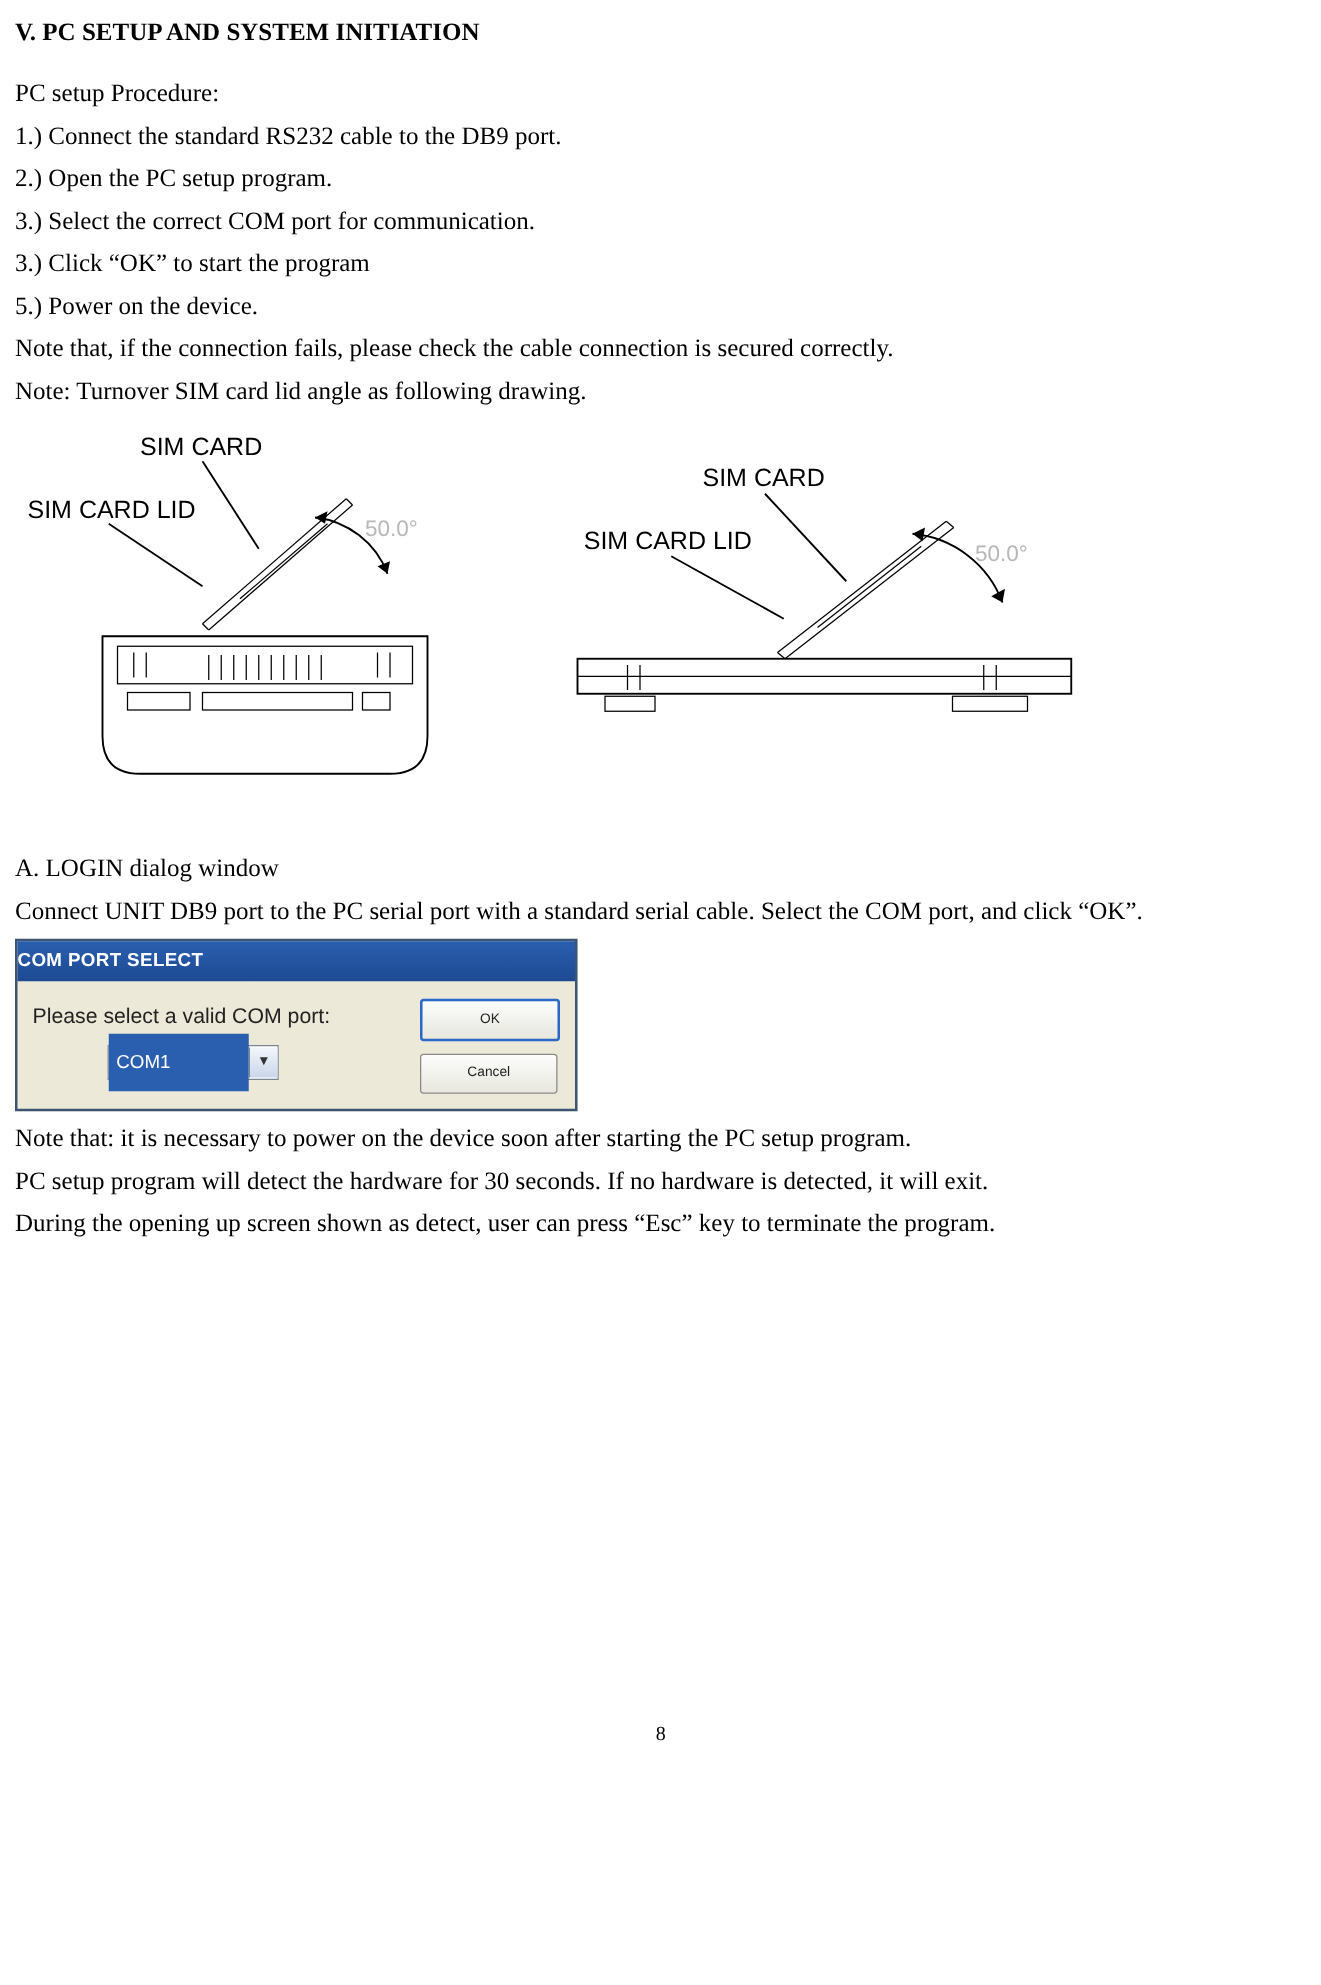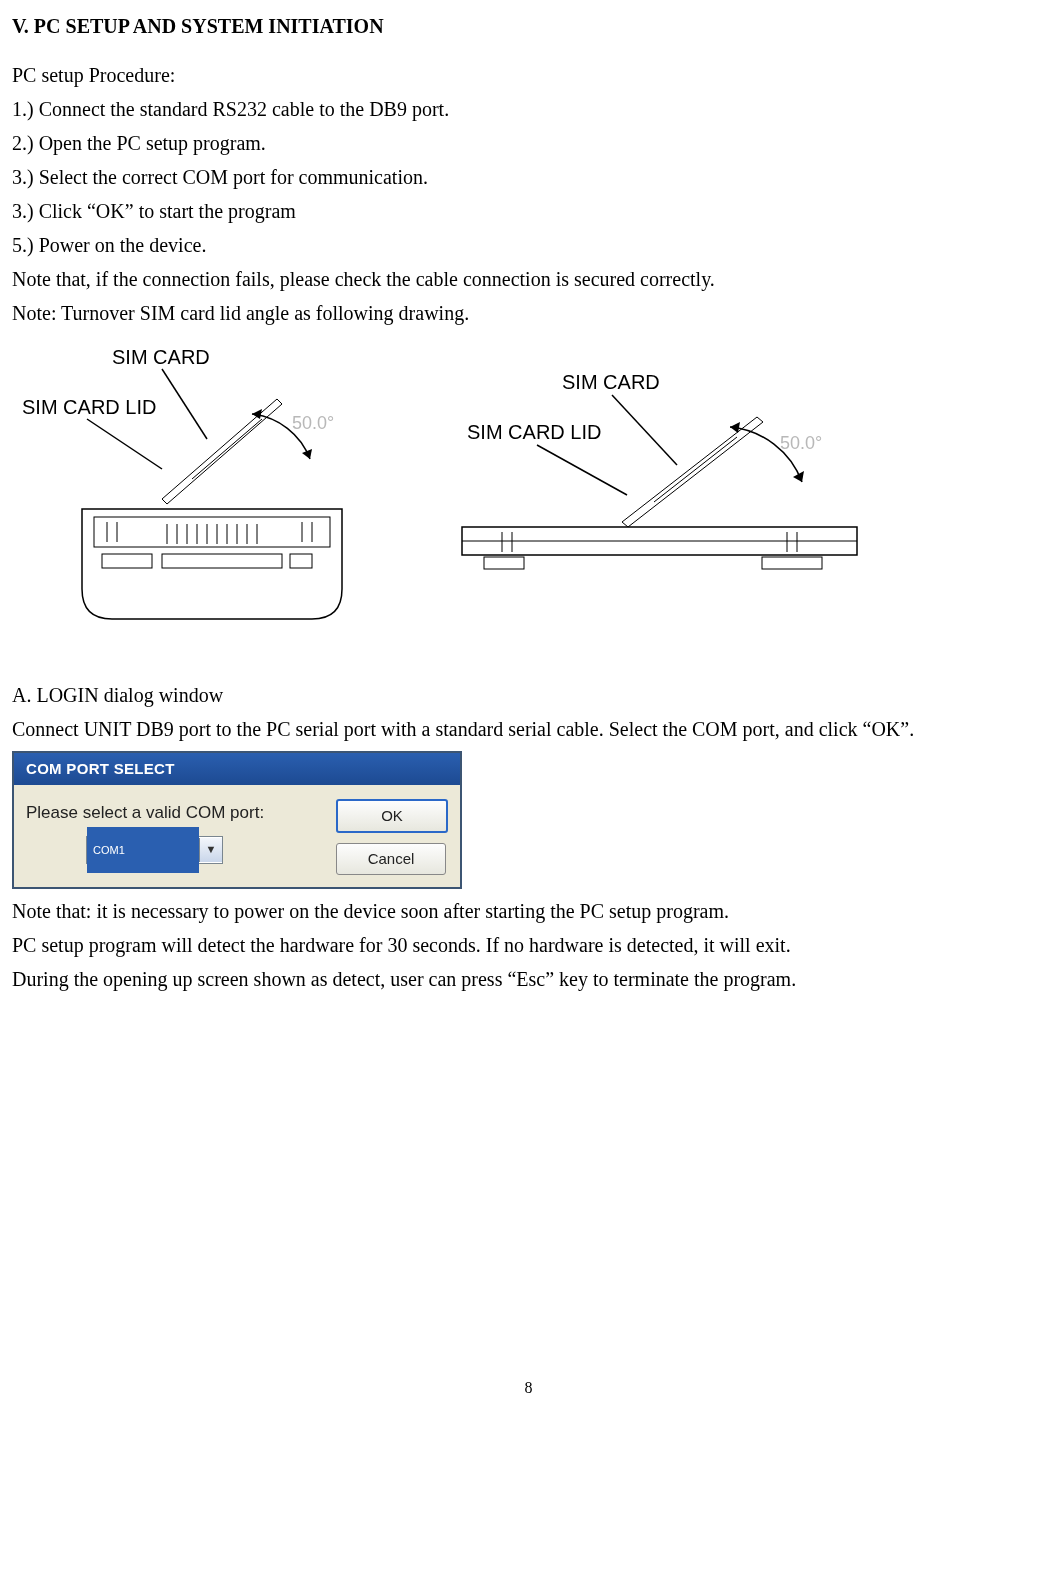--- a/index.html
+++ b/index.html
@@ -33,21 +33,21 @@
     border: 2px solid #3c5573;
     margin: 6px 0 6px 0;
     font-family: Tahoma, Arial, sans-serif;
     font-size: 16px;
     background: #ece9d8;
   }
   .dlg-titlebar {
     background: linear-gradient(to bottom, #2a5fb0, #1d4a92);
     color: #fff;
     font-weight: bold;
-    padding: 4px 12px;
+    padding: 4px 0;
     font-size: 15px;
     letter-spacing: 0.3px;
   }
   .dlg-body {
     display: flex;
     padding: 14px 12px 12px 12px;
     gap: 2px;
   }
   .dlg-left {
     flex: 1;
@@ -64,21 +64,21 @@
     background: #fff;
     height: 26px;
     width: 135px;
     margin-left: 60px;
   }
   .dlg-select-value {
     flex: 1;
     background: #2a5fb0;
     color: #fff;
     padding: 12px 6px;
-    font-size: 11px;
+    font-size: 15px;
     height: 22px;
     line-height: 22px;
   }
   .dlg-select-arrow {
     width: 22px;
     height: 24px;
     background: linear-gradient(to bottom, #f3f6fb, #c9d6ea);
     border-left: 1px solid #7a868f;
     display: flex;
     align-items: center;
@@ -91,21 +91,21 @@
     flex-direction: column;
     gap: 10px;
   }
   .dlg-button {
     width: 108px;
     height: 30px;
     background: linear-gradient(to bottom, #fdfdfd, #e7e7de);
     border: 1px solid #888;
     border-radius: 3px;
     font-family: Tahoma, Arial, sans-serif;
-    font-size: 15px;
+    font-size: 11px;
     color: #222;
     display: flex;
     align-items: center;
     justify-content: center;
   }
   .dlg-button.primary {
     border: 2px solid #2a68c8;
   }
   .page-number {
     text-align: center;

